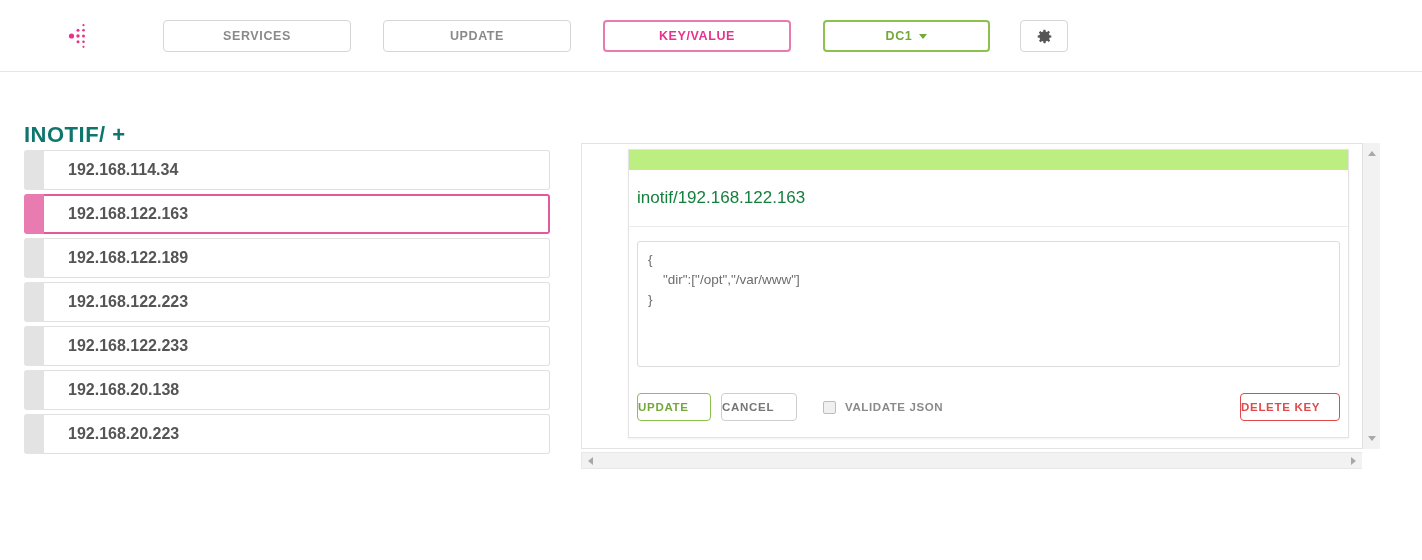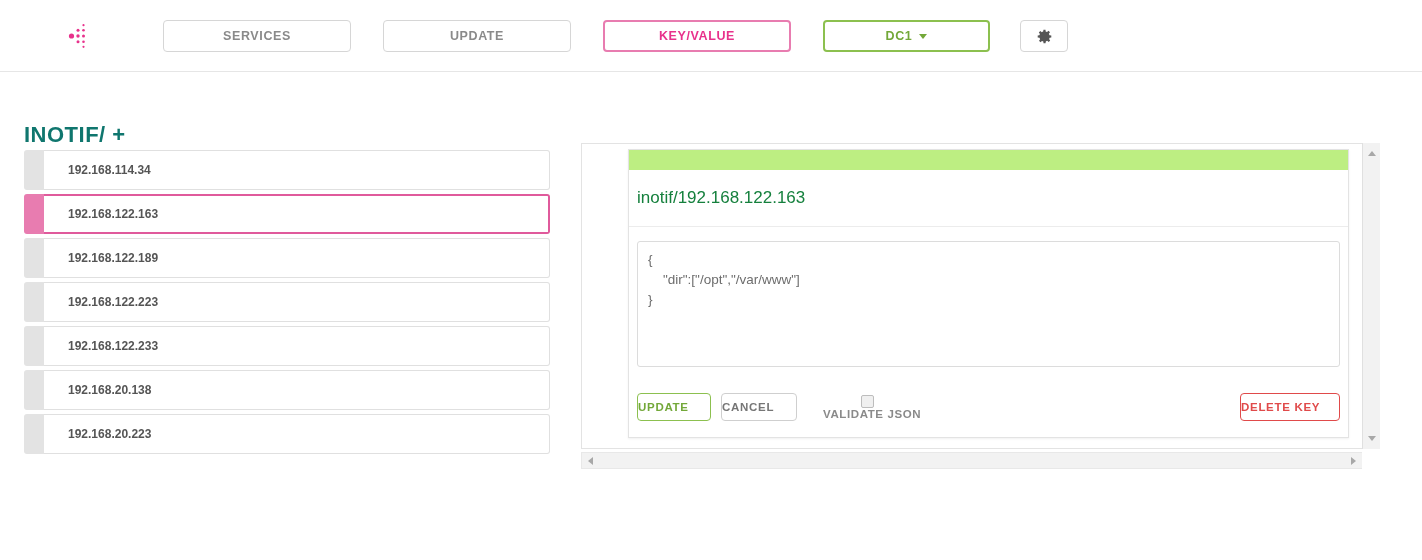--- a/index.html
+++ b/index.html
@@ -104,21 +104,21 @@
   }
   .keyrow .body {
     flex: 1;
     background: #ffffff;
     border: 1px solid #e0e0e0;
     border-left: none;
     border-radius: 0 3px 3px 0;
     display: flex;
     align-items: center;
     padding-left: 24px;
-    font-size: 12px;
+    font-size: 16px;
     font-weight: bold;
     color: #555555;
   }
   .keyrow.selected .bar { background: #e87cb0; }
   .keyrow.selected .body {
     border: 2px solid #e05a9c;
     border-left: none;
   }
 
   
@@ -180,21 +180,21 @@
     background: #ffffff;
     display: flex;
     align-items: center;
     justify-content: flex-start;
     cursor: pointer;
     user-select: none;
   }
   .btn.update { border: 1px solid #8cc04f; color: #73a839; width: 74px; margin-right: 10px; }
   .btn.cancel { border: 1px solid #cfcfcf; color: #767676; width: 76px; }
   .btn.delete { border: 1px solid #e04a4a; color: #e04a4a; width: 100px; margin-left: auto; }
-  .chkwrap { display: flex; align-items: center; margin-left: 26px; flex-direction: column; }
+  .chkwrap { display: flex; align-items: center; margin-left: 26px; }
   .chkbox {
     width: 13px; height: 13px;
     border: 1px solid #bdbdbd;
     border-radius: 2px;
     background: #f0f0f0;
     margin-right: 9px;
     cursor: pointer;
   }
   .chklabel {
     font-size: 11.5px;

